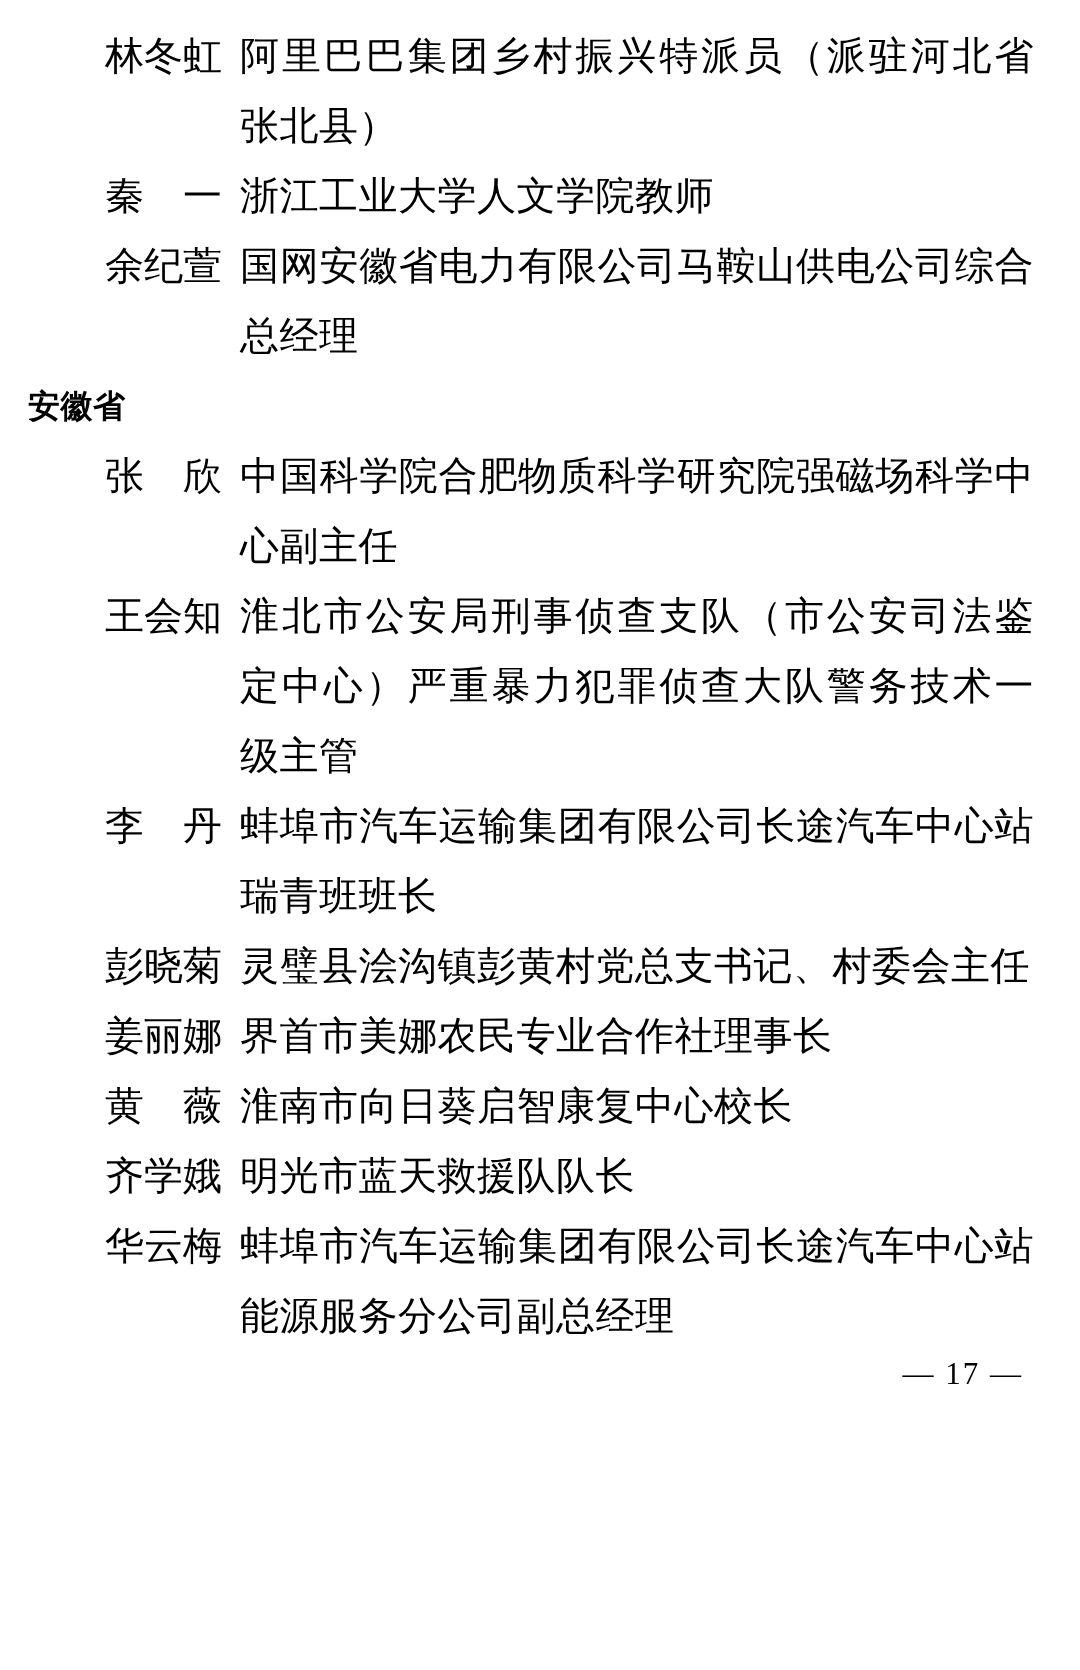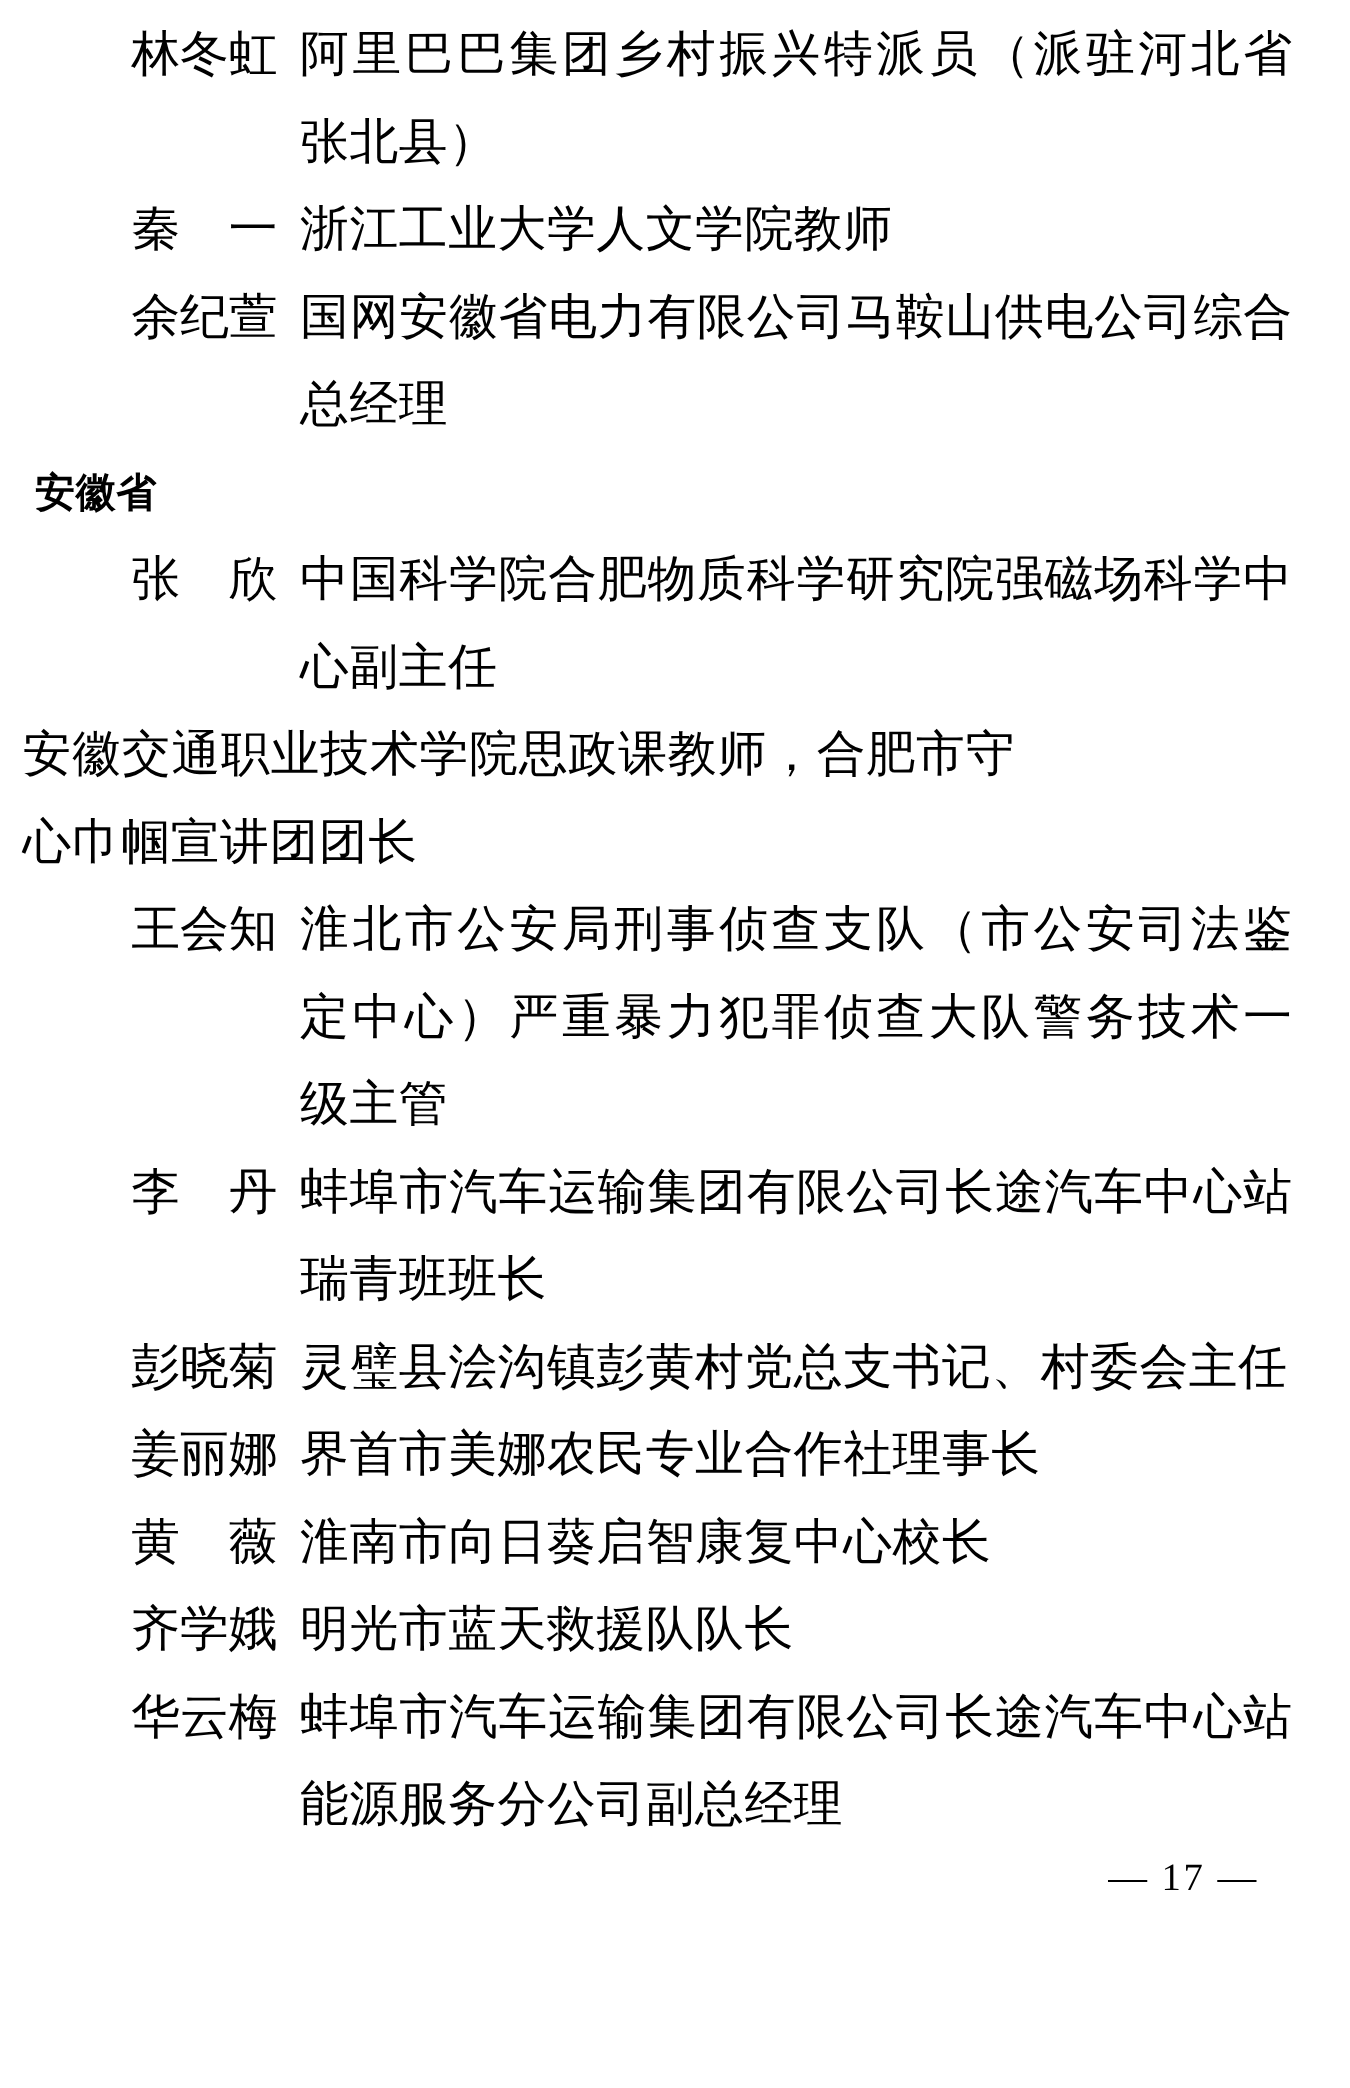--- a/index.html
+++ b/index.html
@@ -6,21 +6,21 @@
   .page {
     position: relative;
     width: 1080px;
     height: 1670px;
     margin: 0 auto;
     background: #ffffff;
     color: #000000;
     font-family: "Liberation Serif", "DejaVu Serif", serif;
     overflow: hidden;
   }
-  .content { padding-top: 9px; }
+  .content { padding-top: 21px; }
 
   .section-header {
     padding-left: 28px;
     font-size: 32px;
     line-height: 70px;
     font-weight: bold;
     font-family: "Liberation Sans", "DejaVu Sans", sans-serif;
     letter-spacing: 0.5px;
   }
 
@@ -46,21 +46,21 @@
 
   .desc-line {
     text-align: justify;
     text-align-last: justify;
     text-justify: inter-character;
   }
   .desc-line:last-child { text-align-last: left; }
 
   .footer {
     text-align: right;
-    padding-right: 73px;
+    padding-right: 57px;
     font-size: 31px;
     line-height: 46px;
     letter-spacing: 2px;
     margin-top: 0;
   }
 </style>
 </head>
 <body>
 
 <div class="page">
@@ -87,24 +87,20 @@
       </div>
       <div class="section-header">安徽省</div>
       <div class="entry">
         <span class="name">张　欣</span>
         <div class="desc">
           <div class="desc-line">中国科学院合肥物质科学研究院强磁场科学中</div>
           <div class="desc-line">心副主任</div>
         </div>
       </div>
       <div class="entry">
-        <div class="desc">
-          <div class="desc-line">安徽交通职业技术学院思政课教师，合肥市守</div>
-          <div class="desc-line">心巾帼宣讲团团长</div>
-        </div>
       </div>
       <div class="entry">
         <span class="name">王会知</span>
         <div class="desc">
           <div class="desc-line">淮北市公安局刑事侦查支队（市公安司法鉴</div>
           <div class="desc-line">定中心）严重暴力犯罪侦查大队警务技术一</div>
           <div class="desc-line">级主管</div>
         </div>
       </div>
       <div class="entry">

